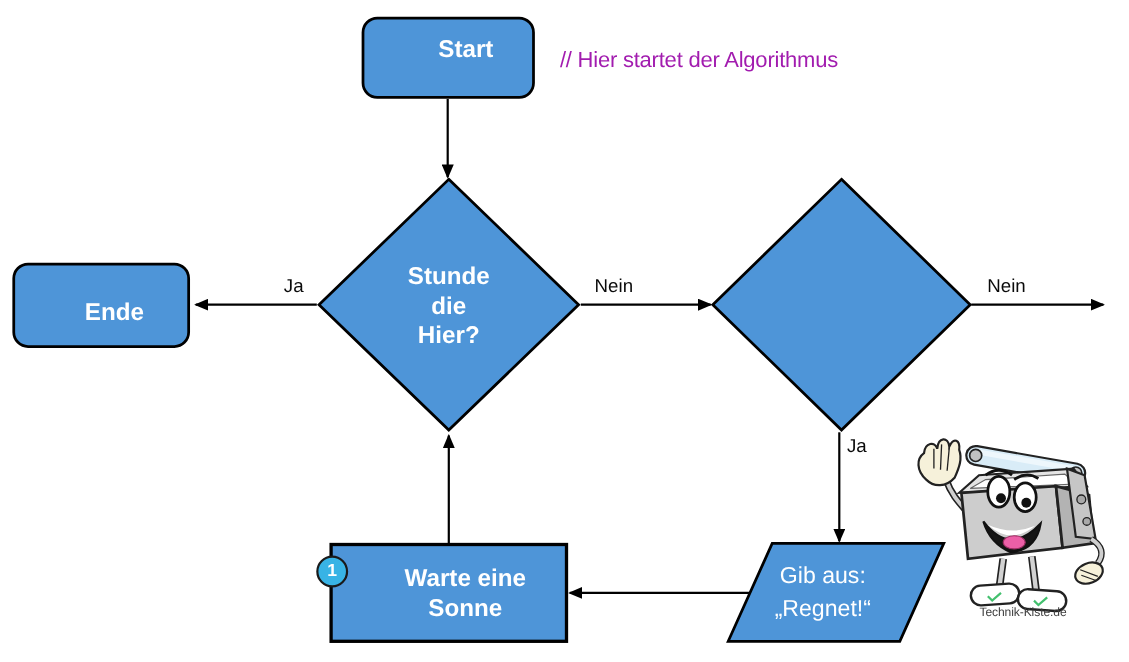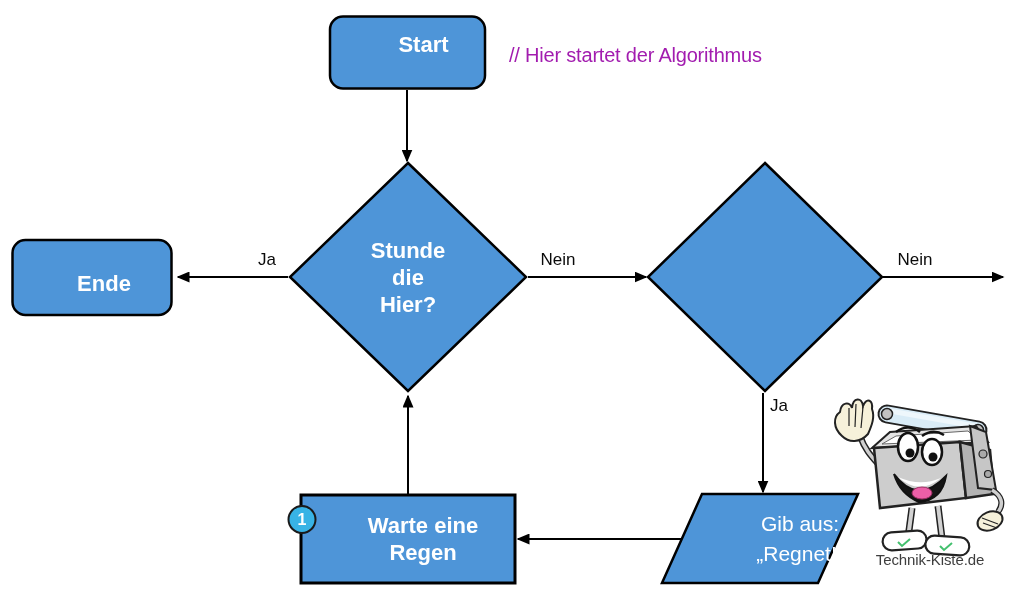--- a/index.html
+++ b/index.html
@@ -8,21 +8,21 @@
   #diagram-svg, #mascot-svg{position:absolute;}
   #diagram-svg{left:0;top:0;}
   #mascot-svg{left:820px;top:390px;}
   .lbl{position:absolute;font-family:"Liberation Sans",sans-serif;}
   .node-lbl{color:#ffffff;font-weight:700;font-size:22px;line-height:27px;text-align:center;
             display:flex;flex-direction:column;align-items:center;justify-content:center;}
   .soft{font-weight:400;font-size:21px;line-height:30px;}
   .edge-lbl{color:#0a0a0a;font-size:17px;line-height:22px;text-align:center;}
   .comment{font-size:20px;color:#a21caf;white-space:nowrap;letter-spacing:-0.2px;}
   .badge-lbl{color:#fff;font-size:16px;font-weight:700;text-align:center;line-height:26px;}
-  .branding{font-size:15px;color:#3e3e3e;text-align:center;letter-spacing:-0.1px;}
+  .branding{font-size:11px;color:#3e3e3e;text-align:center;letter-spacing:-0.1px;}
 </style>
 </head>
 <body>
 
 <div id="stage">
 
   <svg id="diagram-svg" width="1026" height="602" viewBox="0 0 1026 602">
     <defs>
       <marker id="arrowhead" markerUnits="userSpaceOnUse" markerWidth="13" markerHeight="11" refX="11.5" refY="5.5" orient="auto">
         <path d="M0,0 L13,5.5 L0,11 Z" fill="#000"></path>
@@ -101,28 +101,28 @@
 
   <div class="lbl node-lbl" style="left:24px;top:240px;width:160px;height:86px;">Ende</div>
 
   <div class="lbl node-lbl" style="left:318px;top:231px;width:180px;height:92px;">
     <span>Stunde</span>
     <span>die</span>
     <span>Hier?</span>
   </div>
 
 
-  <div class="lbl node-lbl soft" style="left:720px;top:508px;width:160px;height:62px;">
+  <div class="lbl node-lbl soft" style="left:668px;top:508px;width:160px;height:62px;">
     <span>Gib aus:</span>
     <span>„Regnet!“</span>
   </div>
 
   <div class="lbl node-lbl" style="left:301px;top:495px;width:244px;height:88px;">
     <span>Warte eine</span>
-    <span>Regen</span>
+    <span>Sonne</span>
   </div>
 
   <div class="lbl badge-lbl" style="left:289px;top:507px;width:26px;height:26px;">1</div>
 
   <div class="lbl edge-lbl" style="left:244px;top:249px;width:46px;">Ja</div>
   <div class="lbl edge-lbl" style="left:527px;top:249px;width:62px;">Nein</div>
   <div class="lbl edge-lbl" style="left:884px;top:249px;width:62px;">Nein</div>
   <div class="lbl edge-lbl" style="left:770px;top:395px;width:44px;text-align:left;">Ja</div>
 
   <div class="lbl branding" style="left:852px;top:551px;width:156px;">Technik-Kiste.de</div>

